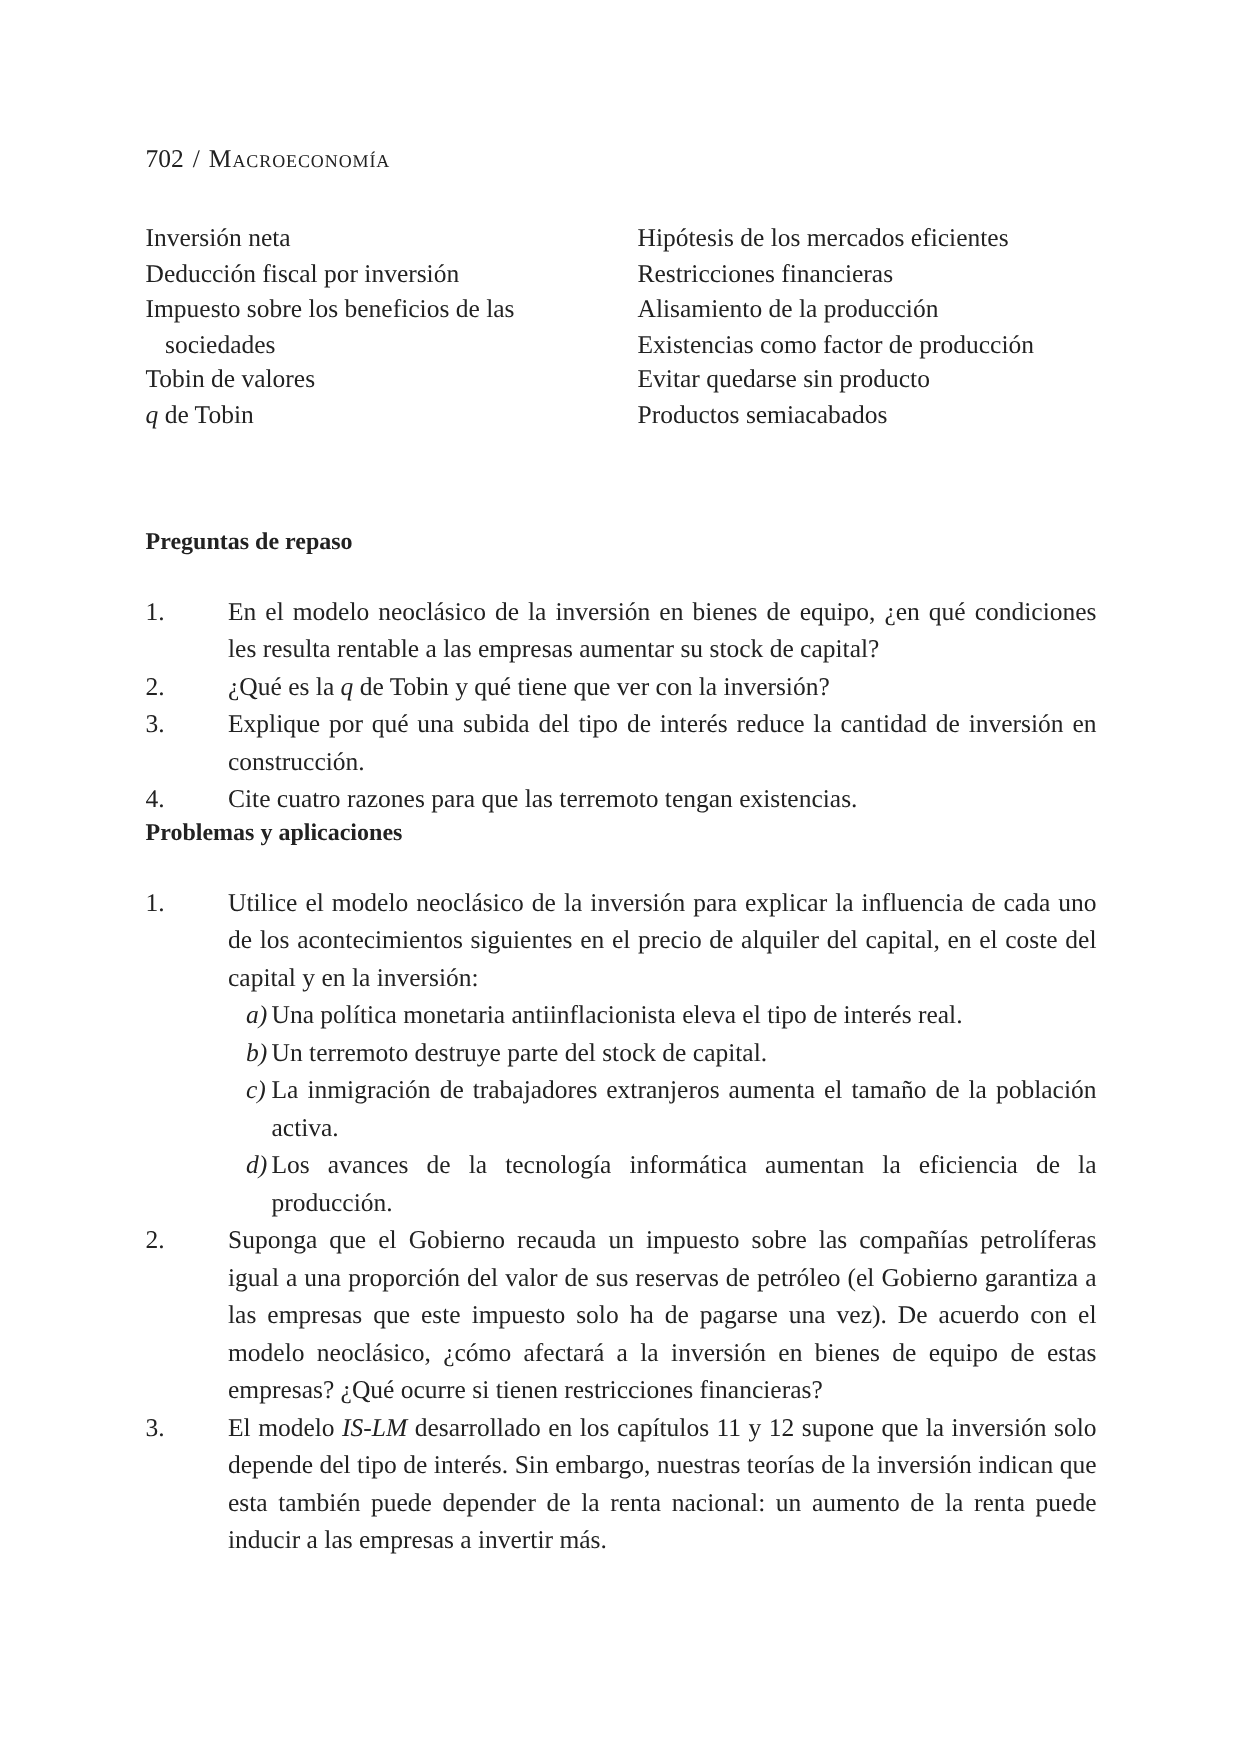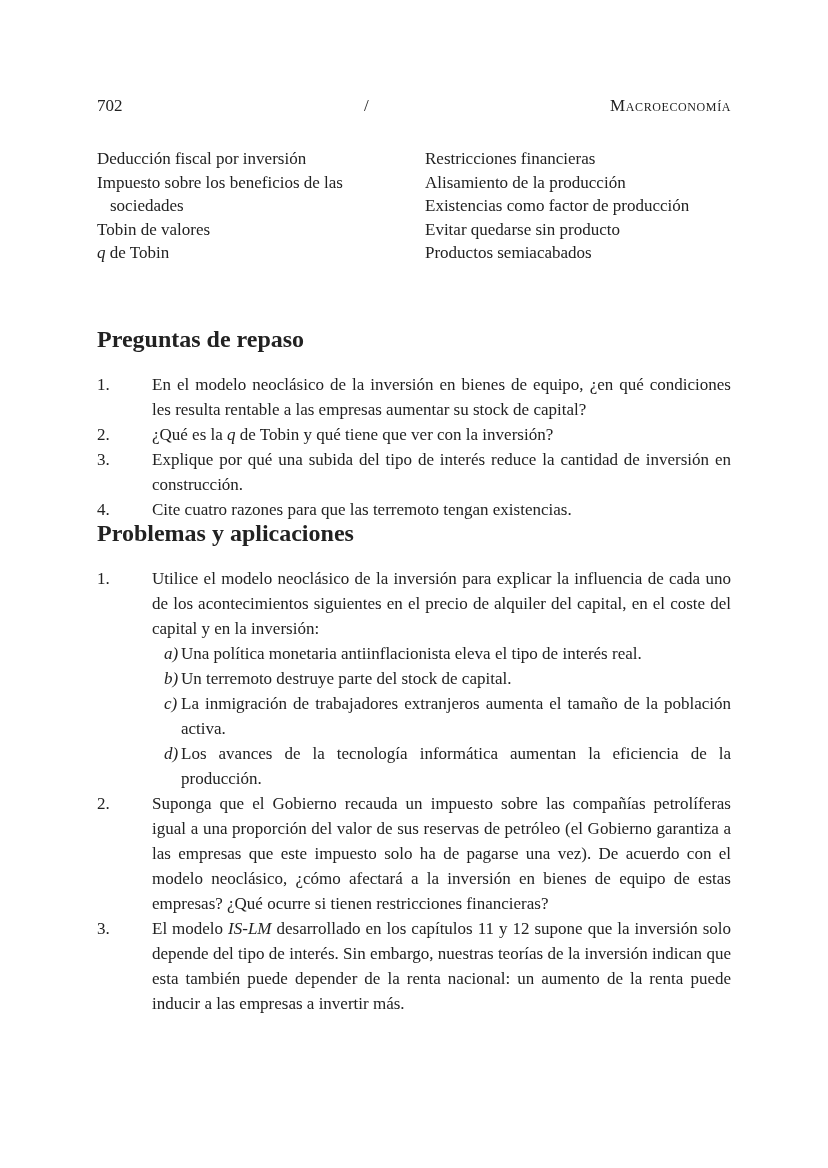--- a/index.html
+++ b/index.html
@@ -14,21 +14,20 @@
     font-family: "Liberation Serif", "DejaVu Serif", serif;
     color: #222222;
     overflow: hidden;
   }
   
   .running-head {
     font-size: 17px;
     line-height: 20px;
     display: flex;
     align-items: baseline;
-    justify-content: space-between;
   }
   .running-head .sep { margin: 0 6px; }
   .running-head .book-title {
     font-variant-caps: small-caps;
     letter-spacing: 0.6px;
     font-family: Liberation Serif, serif;
   }
   
   .key-terms {
     display: flex;
@@ -41,21 +40,21 @@
   .key-col-right { flex: 1 1 auto; }
   .key-terms li {
     padding-left: 13px;
     text-indent: -13px;
     max-width: 302px;
   }
   .key-col-right li { max-width: 306px; }
   
   .section-heading {
     font-weight: bold;
-    font-size: 24px;
+    font-size: 16px;
     line-height: 22px;
     margin: 0;
   }
   .heading-review { margin-top: 63px; }
   .heading-problems { }
   
   ol.num-list {
     margin: 22px 0 0 0;
     padding: 0;
     list-style: none;
@@ -89,26 +88,28 @@
 <div class="page">
 
   <div class="running-head">
     <span>702</span>
     <span class="sep">/</span>
     <span class="book-title">Macroeconomía</span>
   </div>
 
   <div class="key-terms">
     <ul class="key-col-left">
+      <li><span>Inversión neta</span></li>
       <li><span>Deducción fiscal por inversión</span></li>
       <li><span>Impuesto sobre los beneficios de las sociedades</span></li>
       <li><span>Tobin de valores</span></li>
       <li><span class="it">q</span><span> de Tobin</span></li>
     </ul>
     <ul class="key-col-right">
+      <li><span>Hipótesis de los mercados eficientes</span></li>
       <li><span>Restricciones financieras</span></li>
       <li><span>Alisamiento de la producción</span></li>
       <li><span>Existencias como factor de producción</span></li>
       <li><span>Evitar quedarse sin producto</span></li>
       <li><span>Productos semiacabados</span></li>
     </ul>
   </div>
 
   <h2 class="section-heading heading-review">Preguntas de repaso</h2>
 

